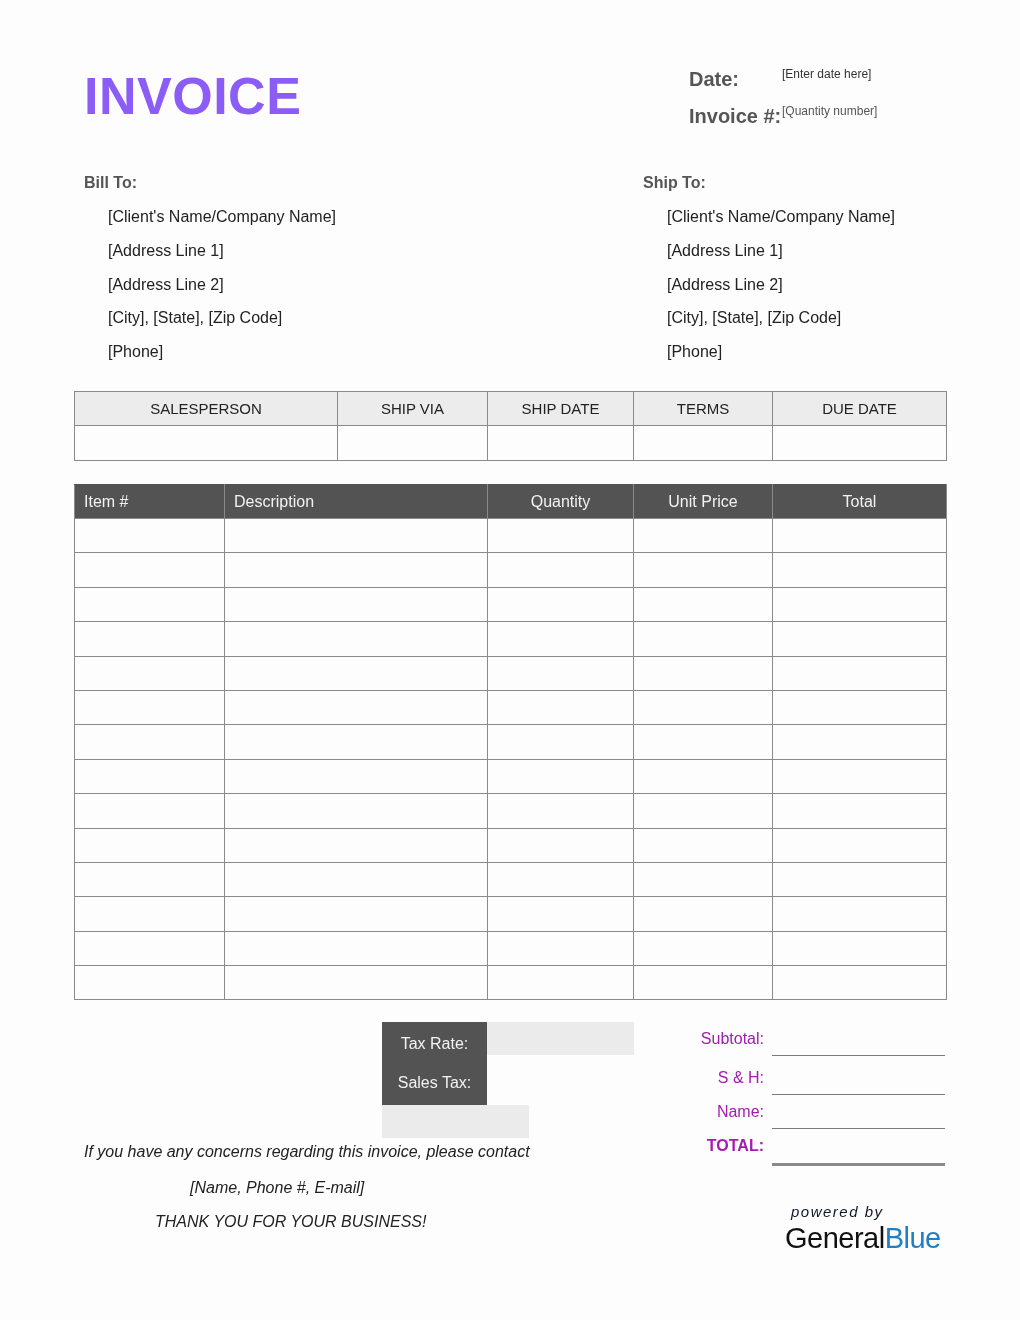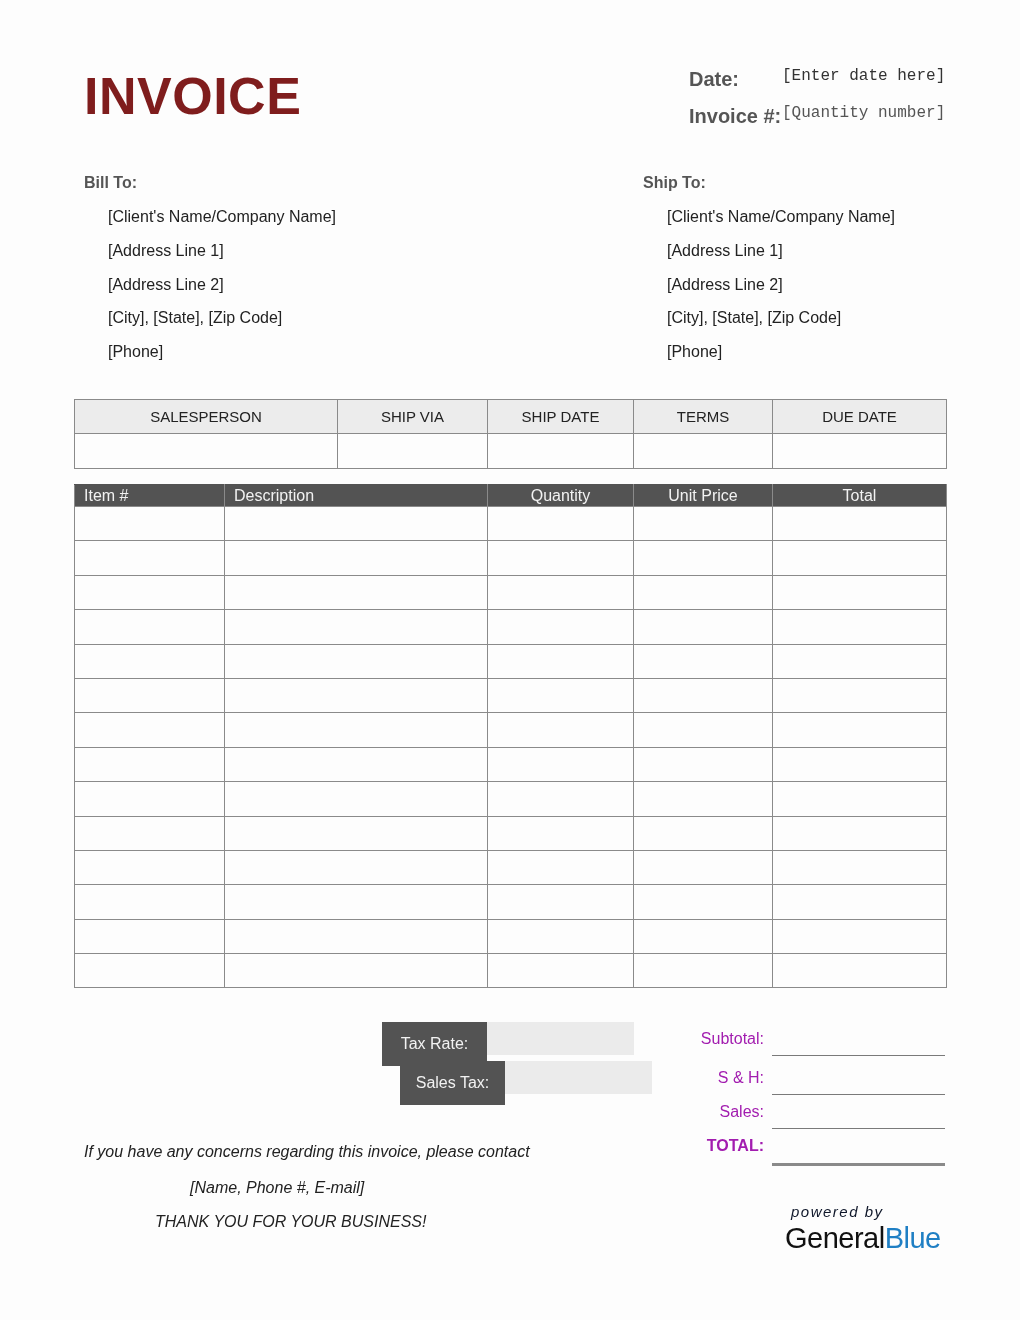--- a/index.html
+++ b/index.html
@@ -1,30 +1,30 @@
 <!DOCTYPE html>
 <html><head>
   <meta charset="utf-8">
   <style>
     * { box-sizing: border-box; margin: 0; padding: 0; }
     html, body { width: 1020px; height: 1320px; background: #fdfdfd; }
     body { position: relative; font-family: "Liberation Sans", sans-serif; color: #222; overflow: hidden; }
     .abs { position: absolute; }
-    .title { left: 84px; top: 66px; font-size: 52px; font-weight: bold; color: #7f1d1d; letter-spacing: 0.5px; }
+    .title { left: 84px; top: 66px; font-size: 52px; font-weight: bold; color: #8b5cf6; letter-spacing: 0.5px; }
     .meta-label { font-size: 20px; font-weight: bold; color: #555; }
-    .meta-value { font-size: 16px; color: #333; font-family: Liberation Mono, monospace; }
+    .meta-value { font-size: 12px; color: #333; }
     .meta-value.gray { color: #555; }
     .addr-head { font-size: 16px; font-weight: bold; color: #555; }
     .addr-line { font-size: 16px; color: #222; margin-left: 24px; }
     table { border-collapse: collapse; table-layout: fixed; }
-    .info-table { left: 74px; top: 399px; width: 872px; }
+    .info-table { left: 74px; top: 391px; width: 872px; }
     .info-table th { background: #ececec; font-weight: normal; font-size: 15px; height: 34px; border: 1px solid #8a8a8a; color: #222; text-align: center; }
     .info-table td { height: 35px; border: 1px solid #8a8a8a; background: #fdfdfd; }
     .items-table { left: 74px; top: 484px; width: 872px; }
-    .items-table th { background: #535353; color: #f2f2f2; font-weight: normal; font-size: 16px; height: 22px; border: 1px solid #8a8a8a; border-top-color: #535353; }
+    .items-table th { background: #535353; color: #f2f2f2; font-weight: normal; font-size: 16px; height: 34px; border: 1px solid #8a8a8a; border-top-color: #535353; }
     .items-table th.left { text-align: left; padding-left: 9px; }
     .items-table th.center { text-align: center; }
     .items-table td { height: 34.4px; border: 1px solid #8a8a8a; background: #fdfdfd; }
     .tax-label { background: #535353; color: #f2f2f2; font-size: 16px; width: 105px; height: 44px; display: flex; align-items: center; justify-content: center; }
     .tax-value { background: #ebebeb; width: 147px; height: 33px; }
     .tot-label { font-size: 16px; color: #a21caf; text-align: right; width: 110px; }
     .tot-line { width: 173px; border-bottom: 1px solid #7a7a7a; }
     .tot-line.thick { border-bottom: 3px solid #8a8a8a; }
     .note { font-size: 16px; font-style: italic; color: #222; }
     .powered { font-size: 15px; color: #0f172a; letter-spacing: 1.5px; font-style: italic; }
@@ -203,30 +203,30 @@
         <td></td>
         <td></td>
       </tr>
     </tbody>
 </table>
 
 <div class="abs" style="left:382px; top:1022px; display:flex;">
   <div class="tax-label">Tax Rate:</div>
   <div class="tax-value"></div>
 </div>
-<div class="abs" style="left:400px; top:1061px; display:flex;">
+<div class="abs" style="left:382px; top:1061px; display:flex;flex-direction:column;">
   <div class="tax-label">Sales Tax:</div>
   <div class="tax-value"></div>
 </div>
 
 <div class="abs tot-label" style="left:654px; top:1030px;">Subtotal:</div>
 <div class="abs tot-line" style="left:772px; top:1022px; height:34px;"></div>
 <div class="abs tot-label" style="left:654px; top:1069px;">S &amp; H:</div>
 <div class="abs tot-line" style="left:772px; top:1061px; height:34px;"></div>
-<div class="abs tot-label" style="left:654px; top:1103px;">Sales:</div>
+<div class="abs tot-label" style="left:654px; top:1103px;">Name:</div>
 <div class="abs tot-line" style="left:772px; top:1095px; height:34px;"></div>
 <div class="abs tot-label" style="left:654px; top:1137px; font-weight:bold;">TOTAL:</div>
 <div class="abs tot-line thick" style="left:772px; top:1129px; height:37px;"></div>
 
 <div class="abs note" style="left:84px; top:1143px;">If you have any concerns regarding this invoice, please contact</div>
 <div class="abs note" style="left:190px; top:1179px;">[Name, Phone #, E-mail]</div>
 <div class="abs note" style="left:155px; top:1213px;">THANK YOU FOR YOUR BUSINESS!</div>
 
 <div class="abs powered" style="left:791px; top:1203px;">powered by</div>
 <div class="abs brand" style="left:785px; top:1222px;"><span>General</span><span class="blue">Blue</span></div>

